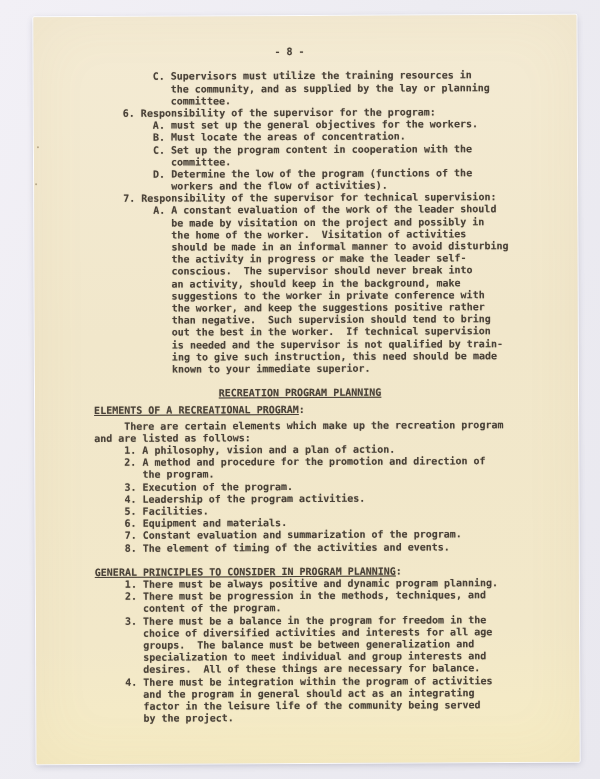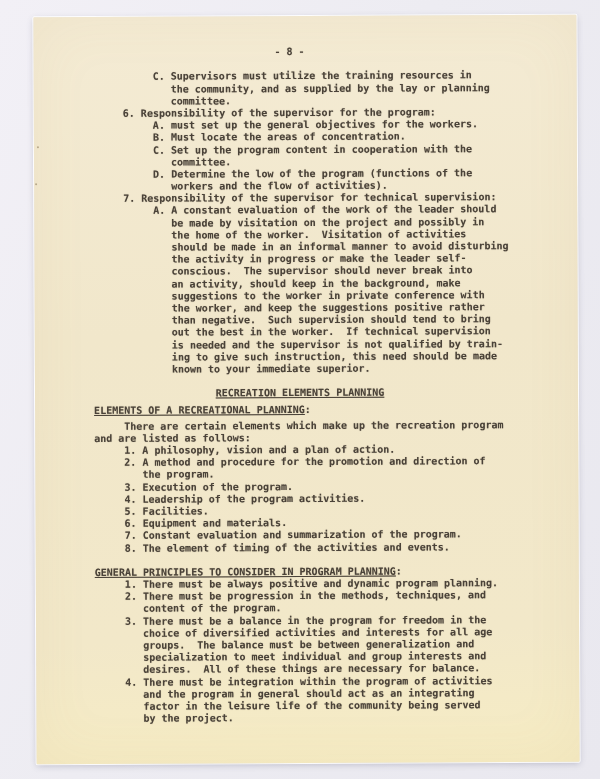--- a/index.html
+++ b/index.html
@@ -91,22 +91,22 @@
       <div class="line i4">conscious.  The supervisor should never break into</div>
       <div class="line i4">an activity, should keep in the background, make</div>
       <div class="line i4">suggestions to the worker in private conference with</div>
       <div class="line i4">the worker, and keep the suggestions positive rather</div>
       <div class="line i4">than negative.  Such supervision should tend to bring</div>
       <div class="line i4">out the best in the worker.  If technical supervision</div>
       <div class="line i4">is needed and the supervisor is not qualified by train-</div>
       <div class="line i4">ing to give such instruction, this need should be made</div>
       <div class="line i4">known to your immediate superior.</div>
       <div class="line blank"></div>
-      <div class="line i0 c"><span class="u">RECREATION ELEMENTS PLANNING</span></div>
-      <div class="line i0" style="margin-top: 5px;"><span class="u">ELEMENTS OF A RECREATIONAL PLANNING</span>:</div>
+      <div class="line i0 c"><span class="u">RECREATION PROGRAM PLANNING</span></div>
+      <div class="line i0" style="margin-top: 5px;"><span class="u">ELEMENTS OF A RECREATIONAL PROGRAM</span>:</div>
       <div class="line i1" style="margin-top: 3px;">There are certain elements which make up the recreation program</div>
       <div class="line i0">and are listed as follows:</div>
       <div class="line i1">1. A philosophy, vision and a plan of action.</div>
       <div class="line i1">2. A method and procedure for the promotion and direction of</div>
       <div class="line i2">the program.</div>
       <div class="line i1">3. Execution of the program.</div>
       <div class="line i1">4. Leadership of the program activities.</div>
       <div class="line i1">5. Facilities.</div>
       <div class="line i1">6. Equipment and materials.</div>
       <div class="line i1">7. Constant evaluation and summarization of the program.</div>

